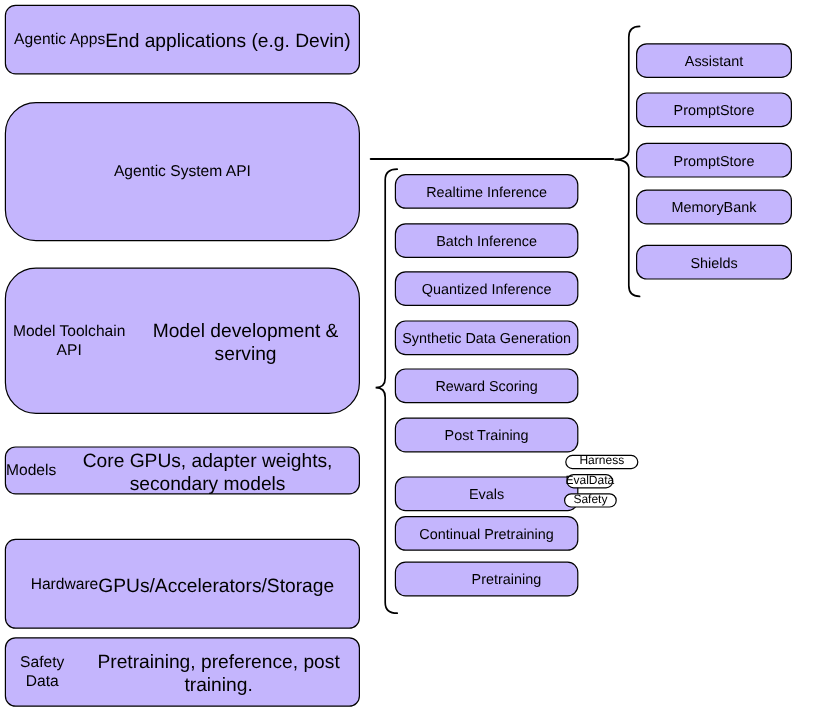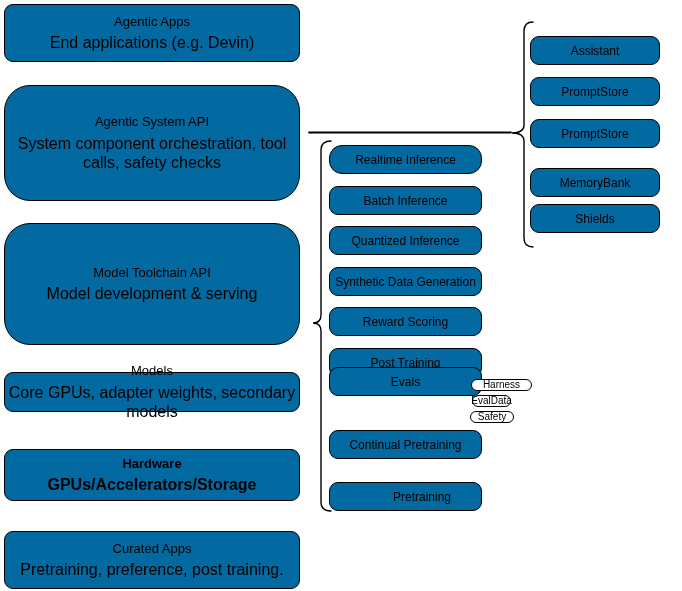--- a/index.html
+++ b/index.html
@@ -19,24 +19,24 @@
   svg.lines {
     position: absolute;
     left: 0; top: 0;
     width: 682px; height: 591px;
     z-index: 0;
     pointer-events: none;
   }
   .node {
     position: absolute;
     box-sizing: border-box;
-    background: #0369a1;
+    background: #c4b5fd;
     border: 1.4px solid #000000;
     display: flex;
-    flex-direction: column;
+    flex-direction: row;
     align-items: center;
     justify-content: center;
     text-align: center;
     z-index: 1;
   }
   .left-node  { left: 4px; width: 296px; border-radius: 9px; }
   .big-round  { border-radius: 26px; }
   .node .title    { font-size: 13px; line-height: 1.2; }
   .node .subtitle { font-size: 16px; line-height: 1.2; margin-top: 4px; }
   .mid-node {
@@ -75,68 +75,67 @@
     <path d="M 533 22 Q 524 22 524 31 L 524 125 Q 524 133 512 133 Q 524 133 524 141 L 524 238 Q 524 247 533 247" stroke="#000000" stroke-width="1.4" fill="none" stroke-linecap="round"></path>
   </svg>
 
   <div class="node left-node" style="top:4px;height:58px;">
     <div class="title">Agentic Apps</div>
     <div class="subtitle">End applications (e.g. Devin)</div>
   </div>
 
   <div class="node left-node big-round" style="top:85px;height:116px;">
     <div class="title">Agentic System API</div>
-    <div class="subtitle">System component orchestration, tool calls, safety checks</div>
   </div>
 
   <div class="node left-node big-round" style="top:223px;height:122px;">
     <div class="title">Model Toolchain API</div>
     <div class="subtitle">Model development &amp; serving</div>
   </div>
 
   <div class="node left-node" style="top:372px;height:40px;">
     <div class="title">Models</div>
     <div class="subtitle">Core GPUs, adapter weights, secondary models</div>
   </div>
 
-  <div class="node left-node" style="top:449px;height:52px;font-weight:bold;">
+  <div class="node left-node" style="top:449px;height:75px;">
     <div class="title">Hardware</div>
     <div class="subtitle">GPUs/Accelerators/Storage</div>
   </div>
 
   <div class="node left-node" style="top:531px;height:58px;">
-    <div class="title">Curated Apps</div>
+    <div class="title">Safety Data</div>
     <div class="subtitle">Pretraining, preference, post training.</div>
   </div>
 
-  <div class="node mid-node" style="top:145px;border-radius:13px;">
+  <div class="node mid-node" style="top:145px;">
     <span>Realtime Inference</span>
   </div>
   <div class="node mid-node" style="top:186px;">
     <span>Batch Inference</span>
   </div>
   <div class="node mid-node" style="top:226px;">
     <span>Quantized Inference</span>
   </div>
   <div class="node mid-node" style="top:267px;">
     <span>Synthetic Data Generation</span>
   </div>
   <div class="node mid-node" style="top:307px;">
     <span>Reward Scoring</span>
   </div>
   <div class="node mid-node" style="top:348px;">
     <span>Post Training</span>
   </div>
-  <div class="node mid-node" style="top:367px;">
+  <div class="node mid-node" style="top:397px;">
     <span>Evals</span>
   </div>
   <div class="node mid-node" style="top:430px;">
     <span>Continual Pretraining</span>
   </div>
-  <div class="node mid-node" style="top:482px;padding-left:33px;">
+  <div class="node mid-node" style="top:468px;padding-left:33px;">
     <span>Pretraining</span>
   </div>
 
   <div class="pill" id="pill-harness">
     <span>Harness</span>
   </div>
   <div class="pill" id="pill-evaldata">
     <span>EvalData</span>
   </div>
   <div class="pill" id="pill-safety">
@@ -145,20 +144,20 @@
 
   <div class="node right-node" style="top:36px;">
     <span>Assistant</span>
   </div>
   <div class="node right-node" style="top:77px;">
     <span>PromptStore</span>
   </div>
   <div class="node right-node" style="top:119px;">
     <span>PromptStore</span>
   </div>
-  <div class="node right-node" style="top:168px;">
+  <div class="node right-node" style="top:158px;">
     <span>MemoryBank</span>
   </div>
   <div class="node right-node" style="top:204px;">
     <span>Shields</span>
   </div>
 
 </div>
 
 </body></html>

